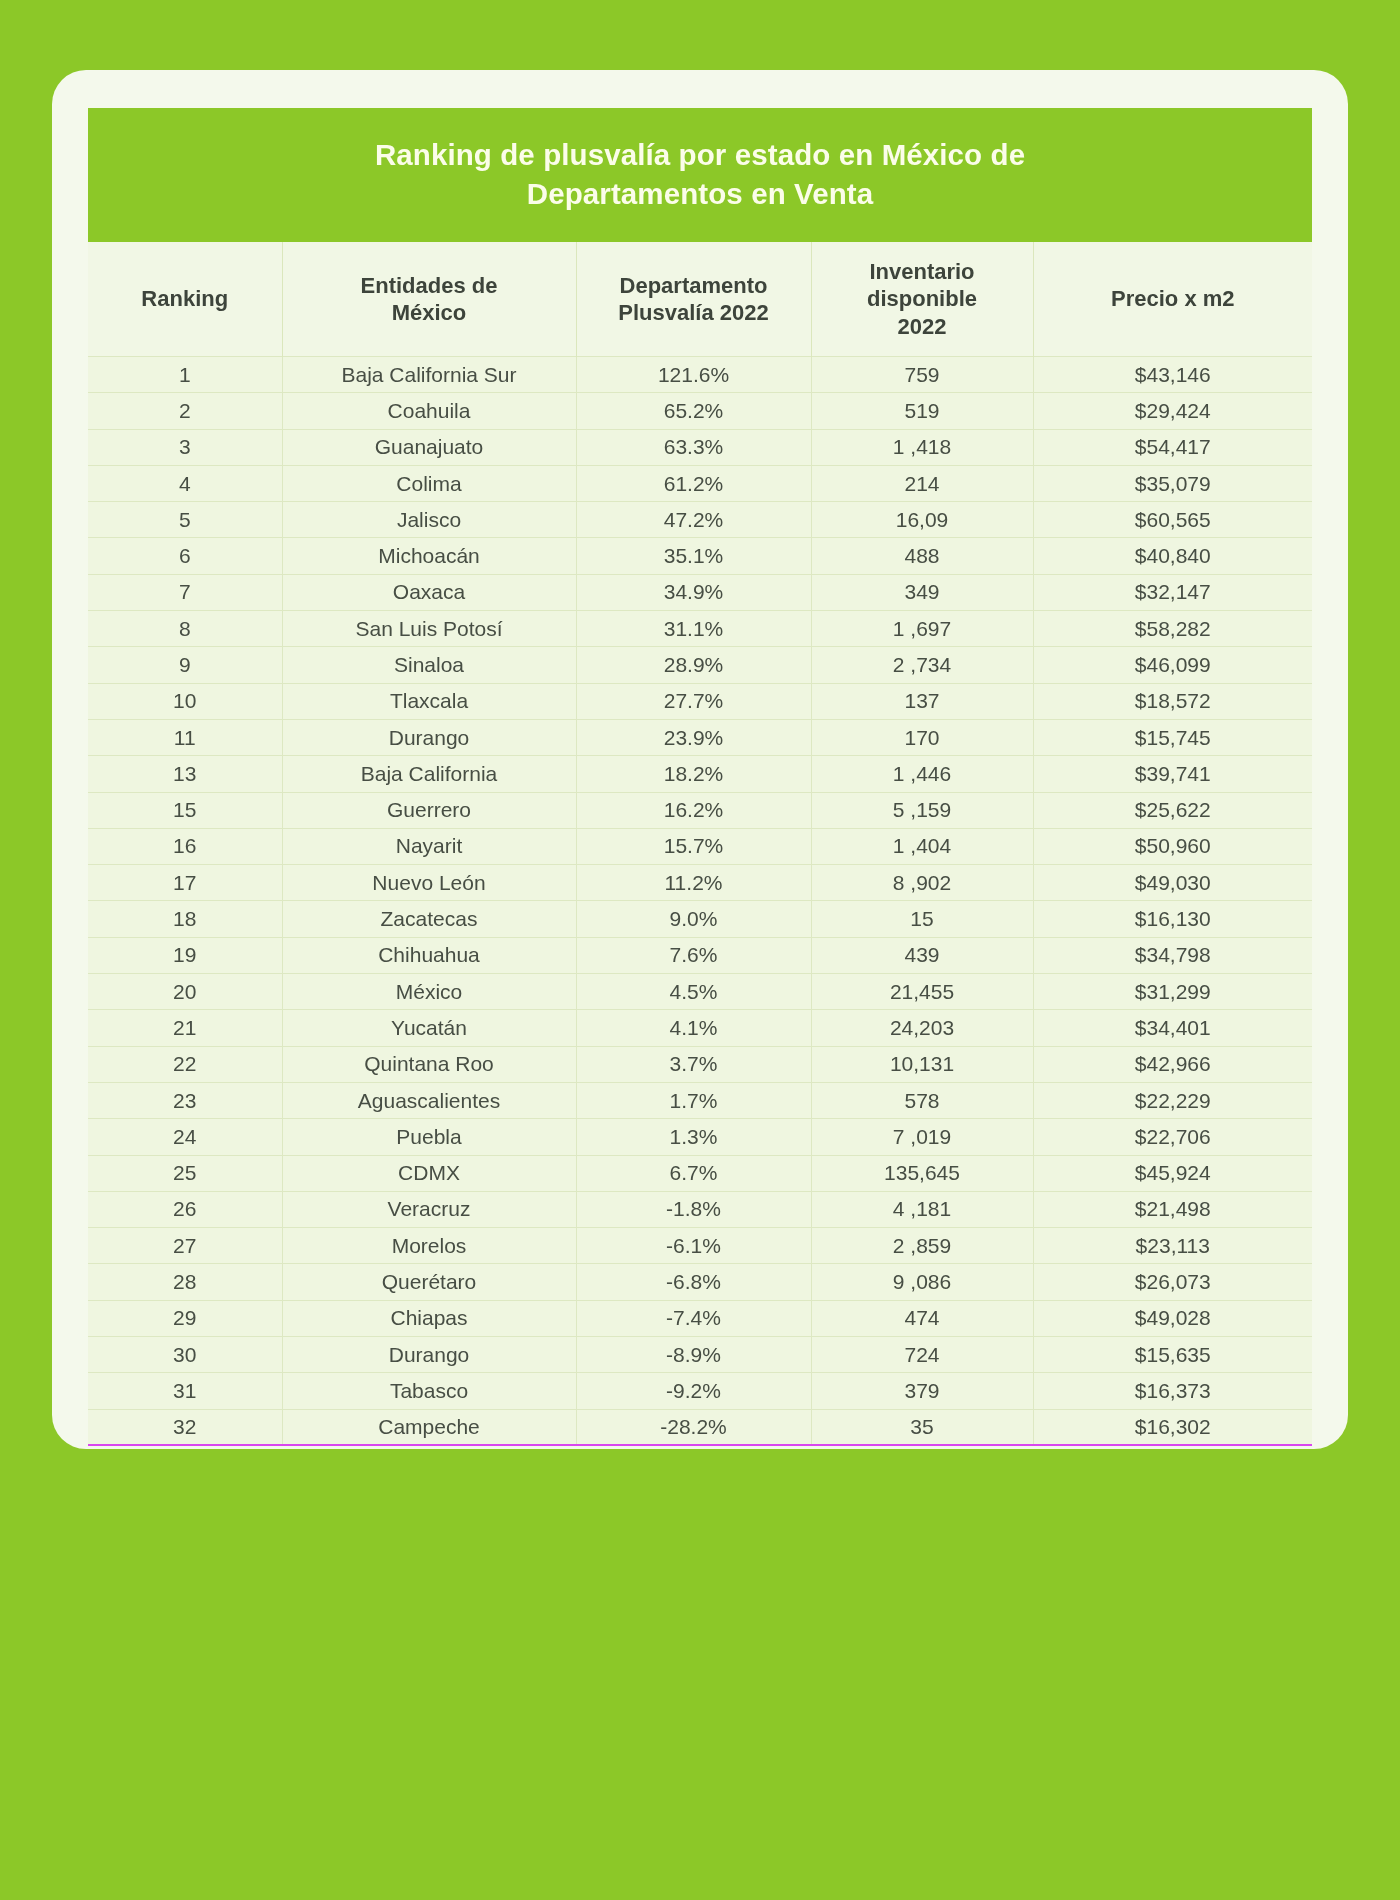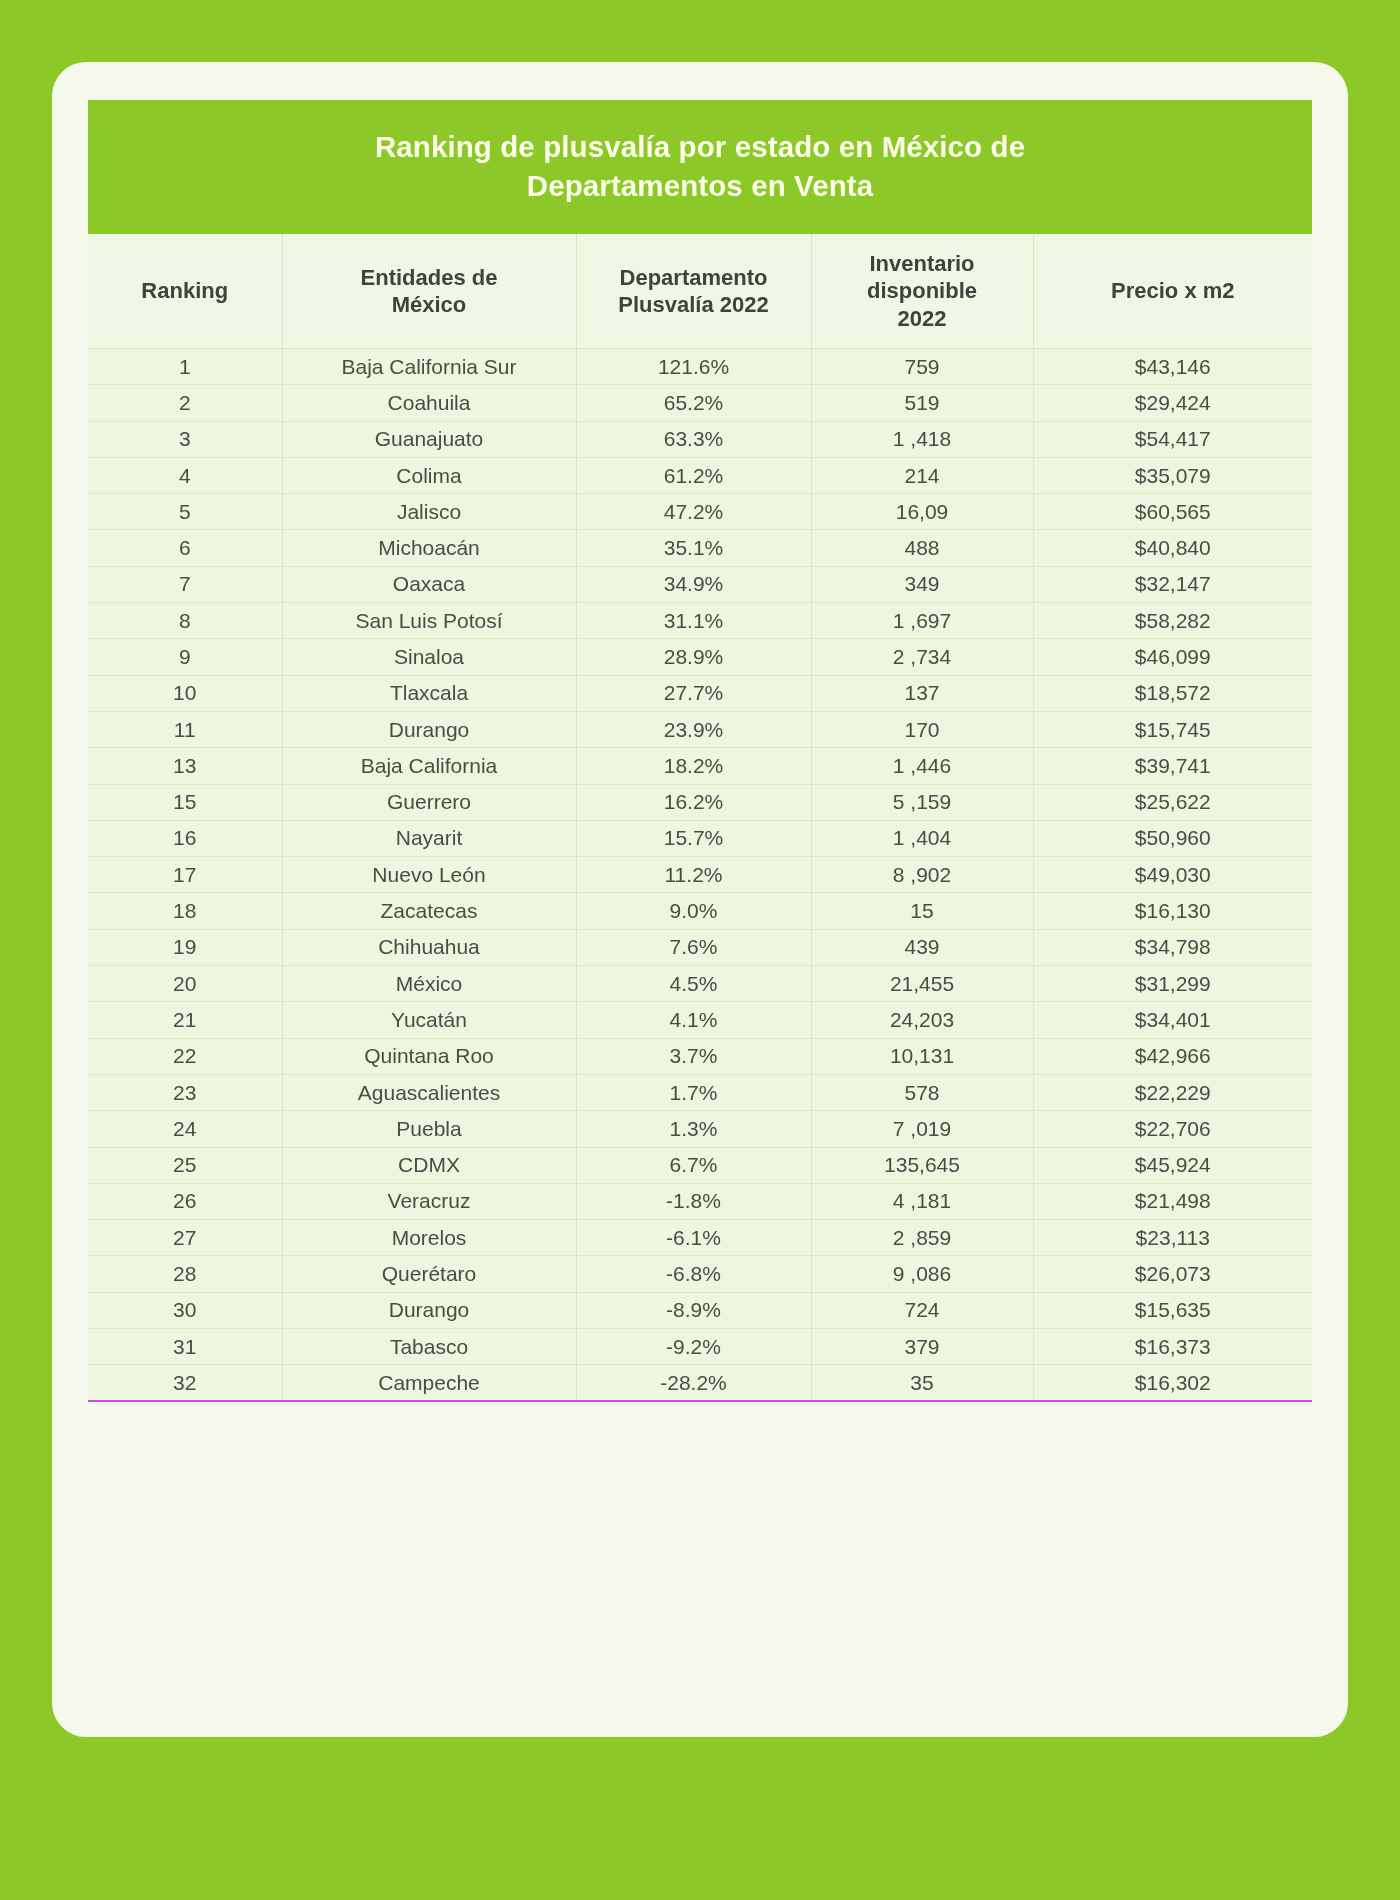--- a/index.html
+++ b/index.html
@@ -16,23 +16,23 @@
   .page {
     position: relative;
     width: 1400px;
     height: 1900px;
     background: #8cc828;
     box-sizing: border-box;
   }
   .card {
     position: absolute;
     left: 52px;
-    top: 62px;
+    top: 70px;
     width: 1296px;
-    height: 1675px;
+    height: 1379px;
     background: #f4f9ec;
     border-radius: 34px;
     box-sizing: border-box;
     padding: 38px 26px 0 26px;
   }
   .table-wrap {
     width: 1224px;
     margin: 0 auto;
   }
   table.ranking {
@@ -307,20 +307,27 @@
               <td>$23,113</td>
             </tr>
             <tr>
               <td>28</td>
               <td>Querétaro</td>
               <td>-6.8%</td>
               <td>9 ,086</td>
               <td>$26,073</td>
             </tr>
             <tr>
+              <td>29</td>
+              <td>Chiapas</td>
+              <td>-7.4%</td>
+              <td>474</td>
+              <td>$49,028</td>
+            </tr>
+            <tr>
               <td>30</td>
               <td>Durango</td>
               <td>-8.9%</td>
               <td>724</td>
               <td>$15,635</td>
             </tr>
             <tr>
               <td>31</td>
               <td>Tabasco</td>
               <td>-9.2%</td>

